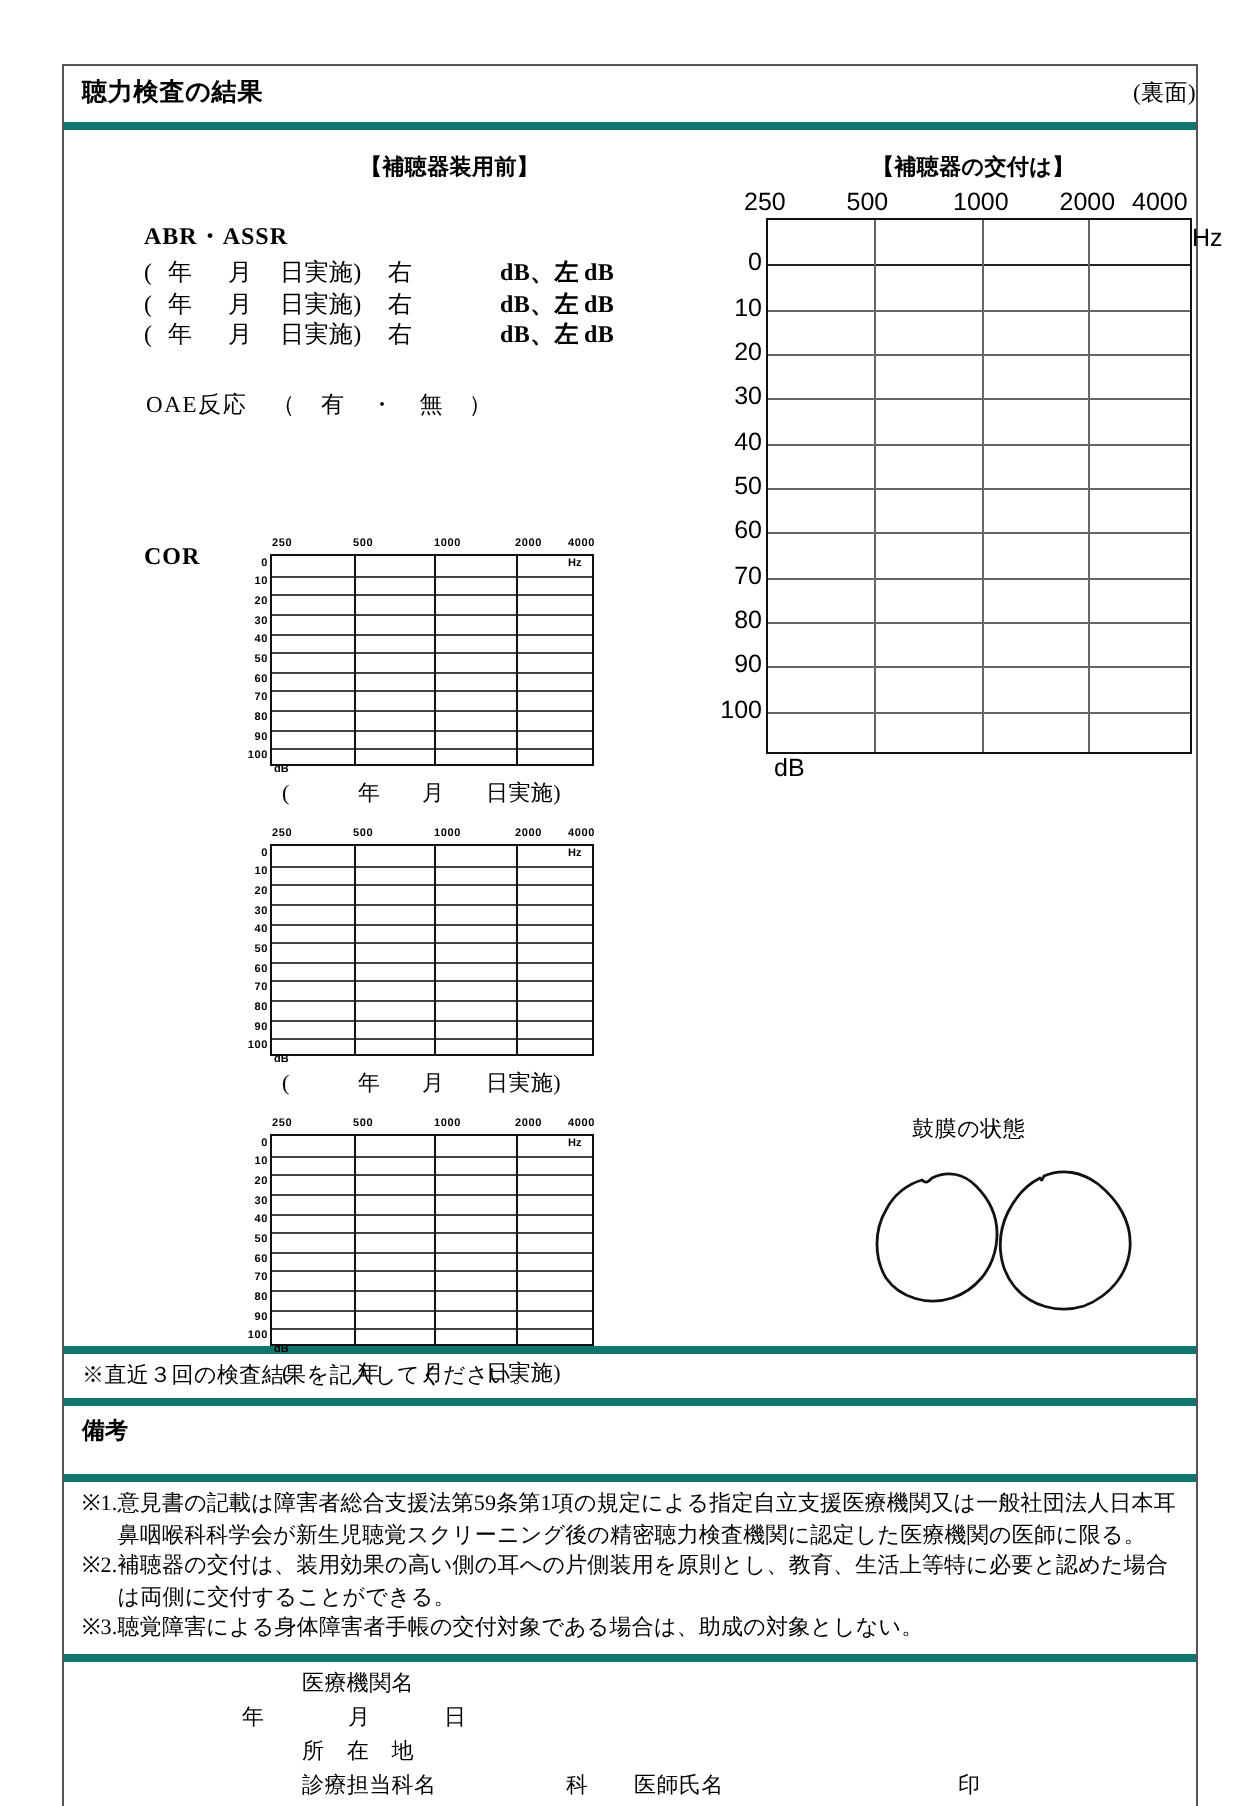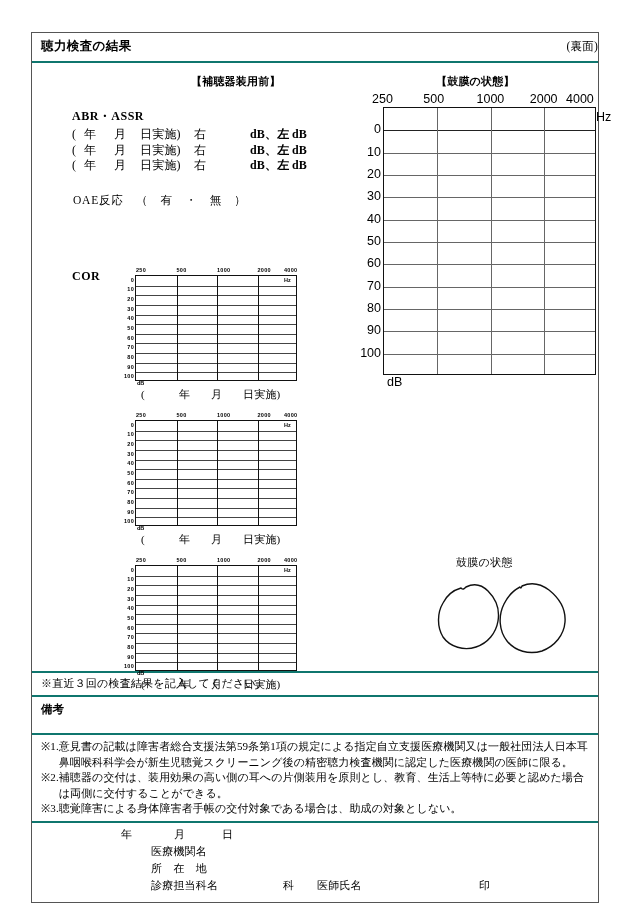--- a/index.html
+++ b/index.html
@@ -31,40 +31,40 @@
   }
   .form-frame {
     position: absolute;
     left: 31px;
     top: 32px;
     width: 568px;
     border: 1px solid #555;
     box-sizing: border-box;
   }
   .row-sep {
-    border-bottom: 2px solid #0f766e;
+    border-bottom: 4px solid #0f766e;
   }
   .title-bar {
     padding: 5px 9px 6px 9px;
     font-size: 12.5px;
     font-weight: bold;
     letter-spacing: 0.4px;
   }
   .chart-area {
     position: relative;
     height: 608px;
   }
   .sec-heading {
     position: absolute;
     font-size: 11px;
     font-weight: bold;
     letter-spacing: 0.2px;
     white-space: nowrap;
   }
-  .heading-before { left: 159px; top: 11px; }
+  .heading-before { left: 148px; top: 11px; }
   .heading-after  { left: 404px; top: 11px; }
 
   .abr-label {
     position: absolute;
     left: 40px;
     top: 45px;
     font-size: 12px;
     font-weight: bold;
     letter-spacing: 0.5px;
     white-space: nowrap;
@@ -299,21 +299,21 @@
 
   <div class="back-marker">(裏面)</div>
 
   <div class="form-frame">
 
     <div class="title-bar row-sep">聴力検査の結果</div>
 
     <div class="chart-area row-sep">
 
       <div class="sec-heading heading-before">【補聴器装用前】</div>
-      <div class="sec-heading heading-after">【鼓膜の状態】</div>
+      <div class="sec-heading heading-after">【補聴器の交付は】</div>
 
       <div class="abr-label">ABR・ASSR</div>
 
       <div class="abr-rows">
         <div class="abr-row">
           <span class="paren">(</span><span class="yy">年</span><span class="mm">月</span><span class="dd">日実施)</span><span class="side">右</span><span class="db1">dB、左</span><span class="db2">dB</span>
         </div>
         <div class="abr-row">
           <span class="paren">(</span><span class="yy">年</span><span class="mm">月</span><span class="dd">日実施)</span><span class="side">右</span><span class="db1">dB、左</span><span class="db2">dB</span>
         </div>
@@ -507,24 +507,24 @@
         <span class="fn-text">補聴器の交付は、装用効果の高い側の耳への片側装用を原則とし、教育、生活上等特に必要と認めた場合は両側に交付することができる。</span>
       </div>
       <div class="fn-item">
         <span class="fn-mark">※3.</span>
         <span class="fn-text">聴覚障害による身体障害者手帳の交付対象である場合は、助成の対象としない。</span>
       </div>
     </div>
 
     <div class="sig-block">
       <div class="sig-line">
+        <span class="sig-indent2"></span><span>医療機関名</span>
+      </div>
+      <div class="sig-line">
         <span class="sig-indent"></span><span class="sig-y">年</span><span class="sig-m">月</span><span>日</span>
-      </div>
-      <div class="sig-line">
-        <span class="sig-indent2"></span><span>医療機関名</span>
       </div>
       <div class="sig-line">
         <span class="sig-indent2"></span><span>所　在　地</span>
       </div>
       <div class="sig-line">
         <span class="sig-indent2"></span><span class="sig-kamoku">診療担当科名</span><span class="sig-ka">科</span><span class="sig-name">医師氏名</span><span>印</span>
       </div>
     </div>
 
   </div>

